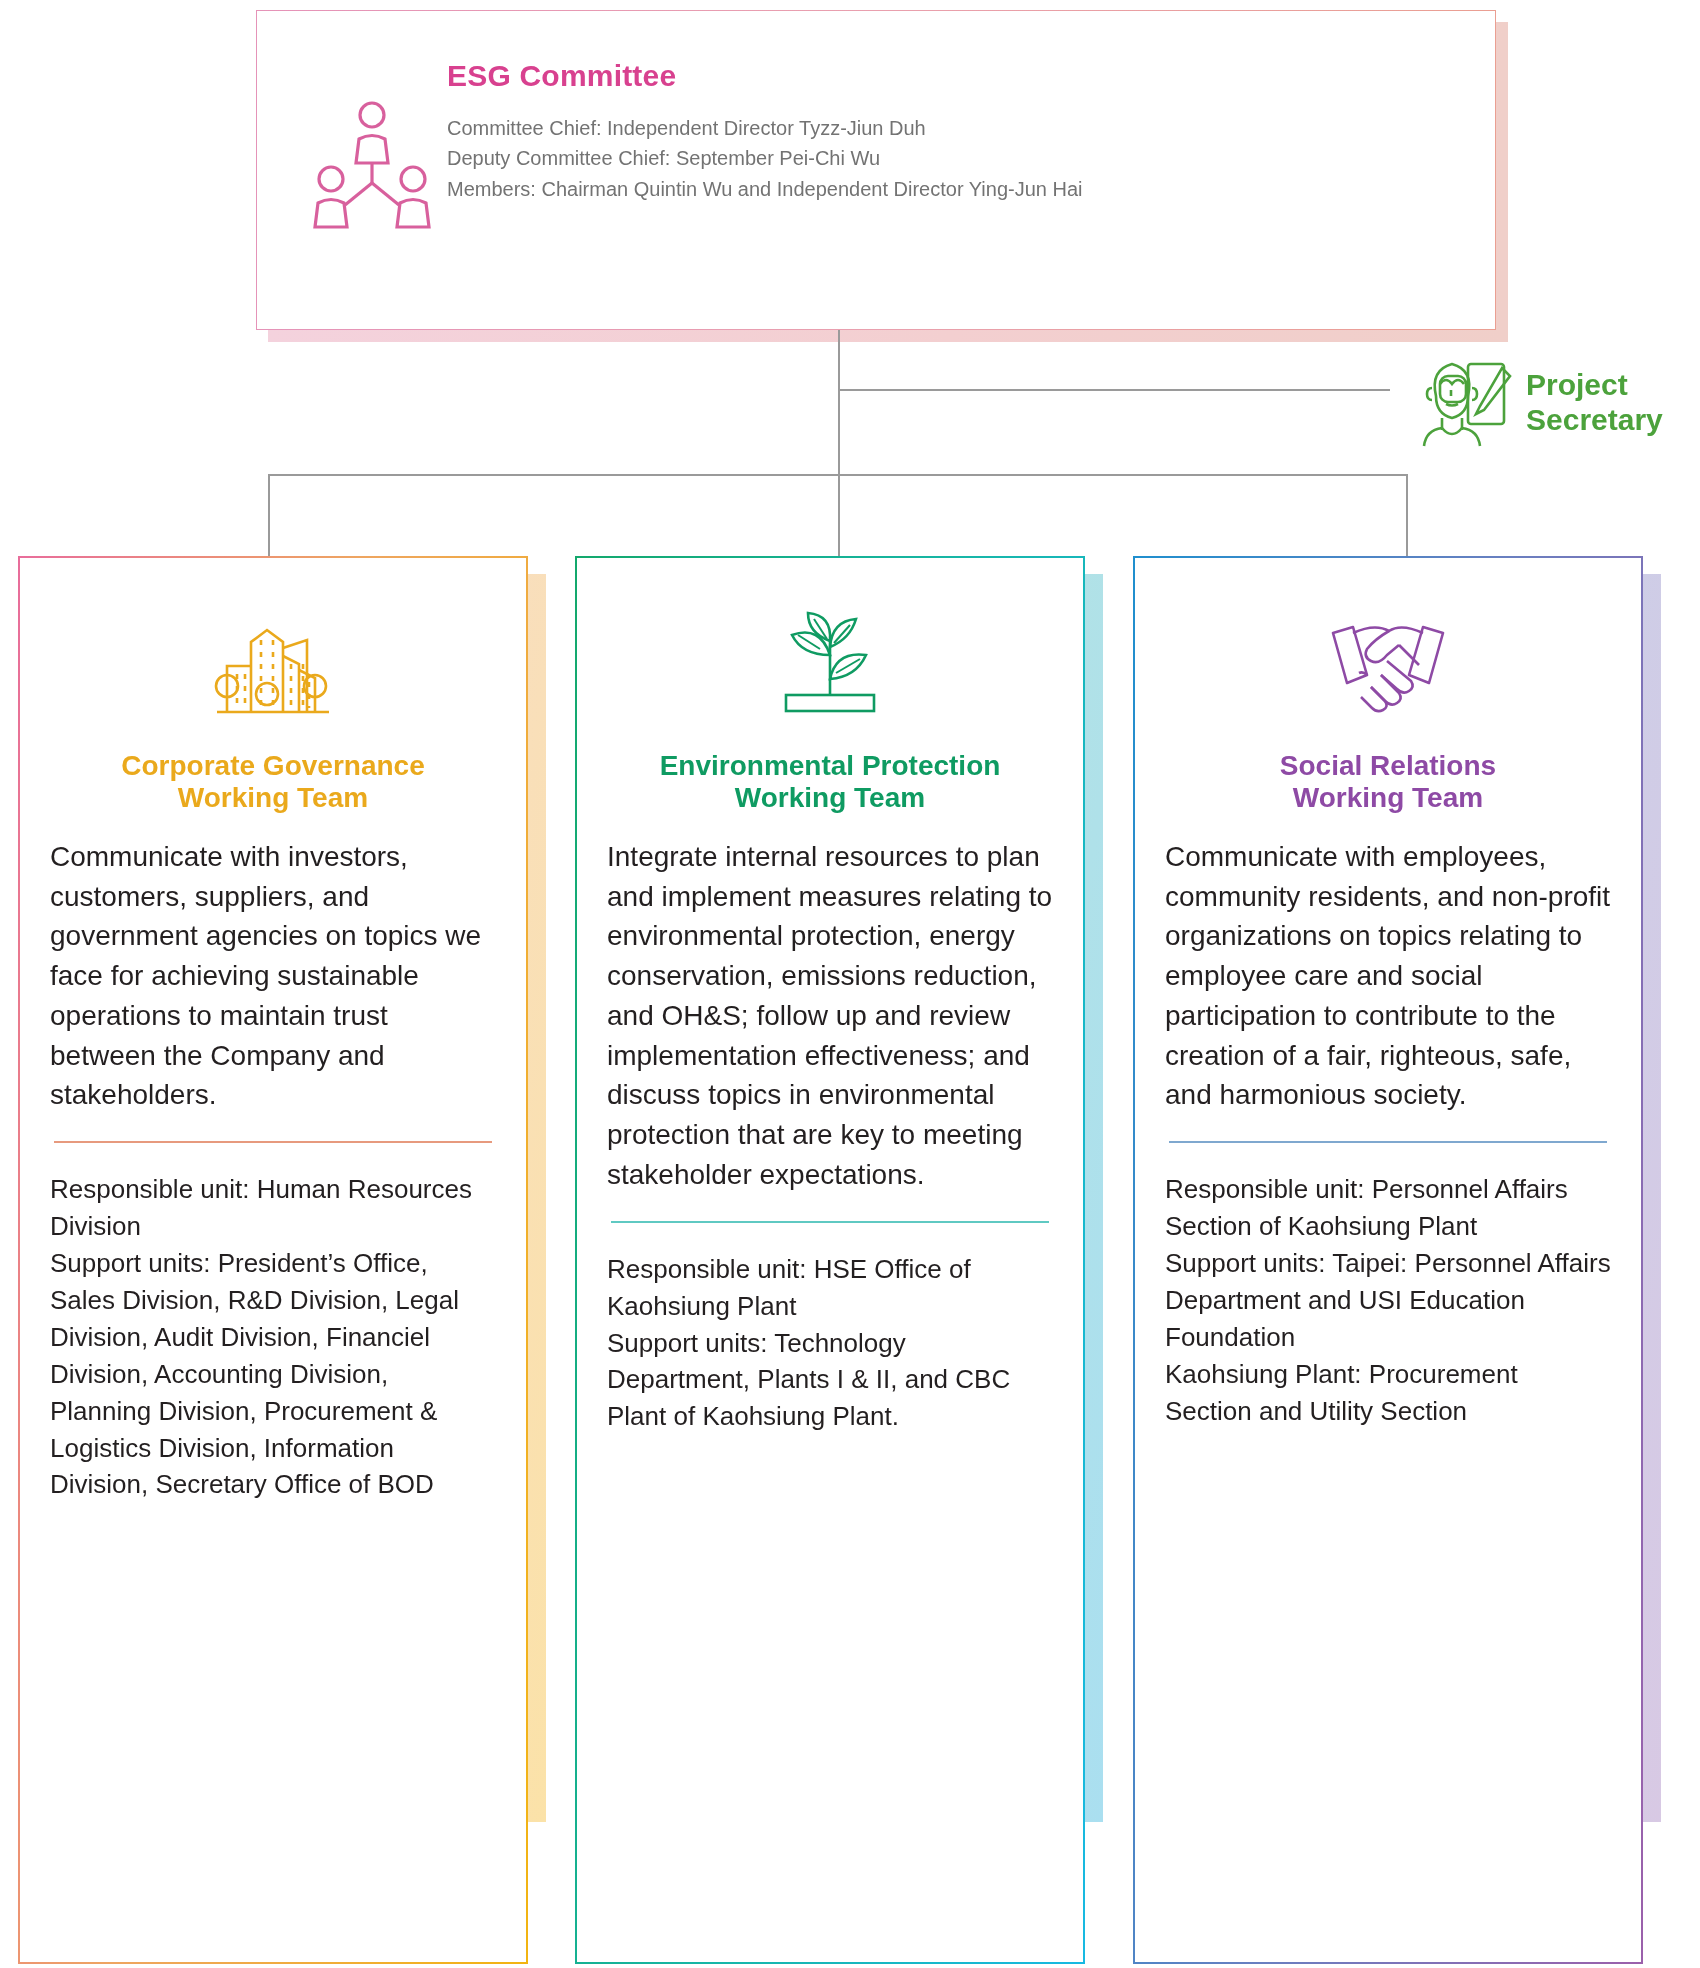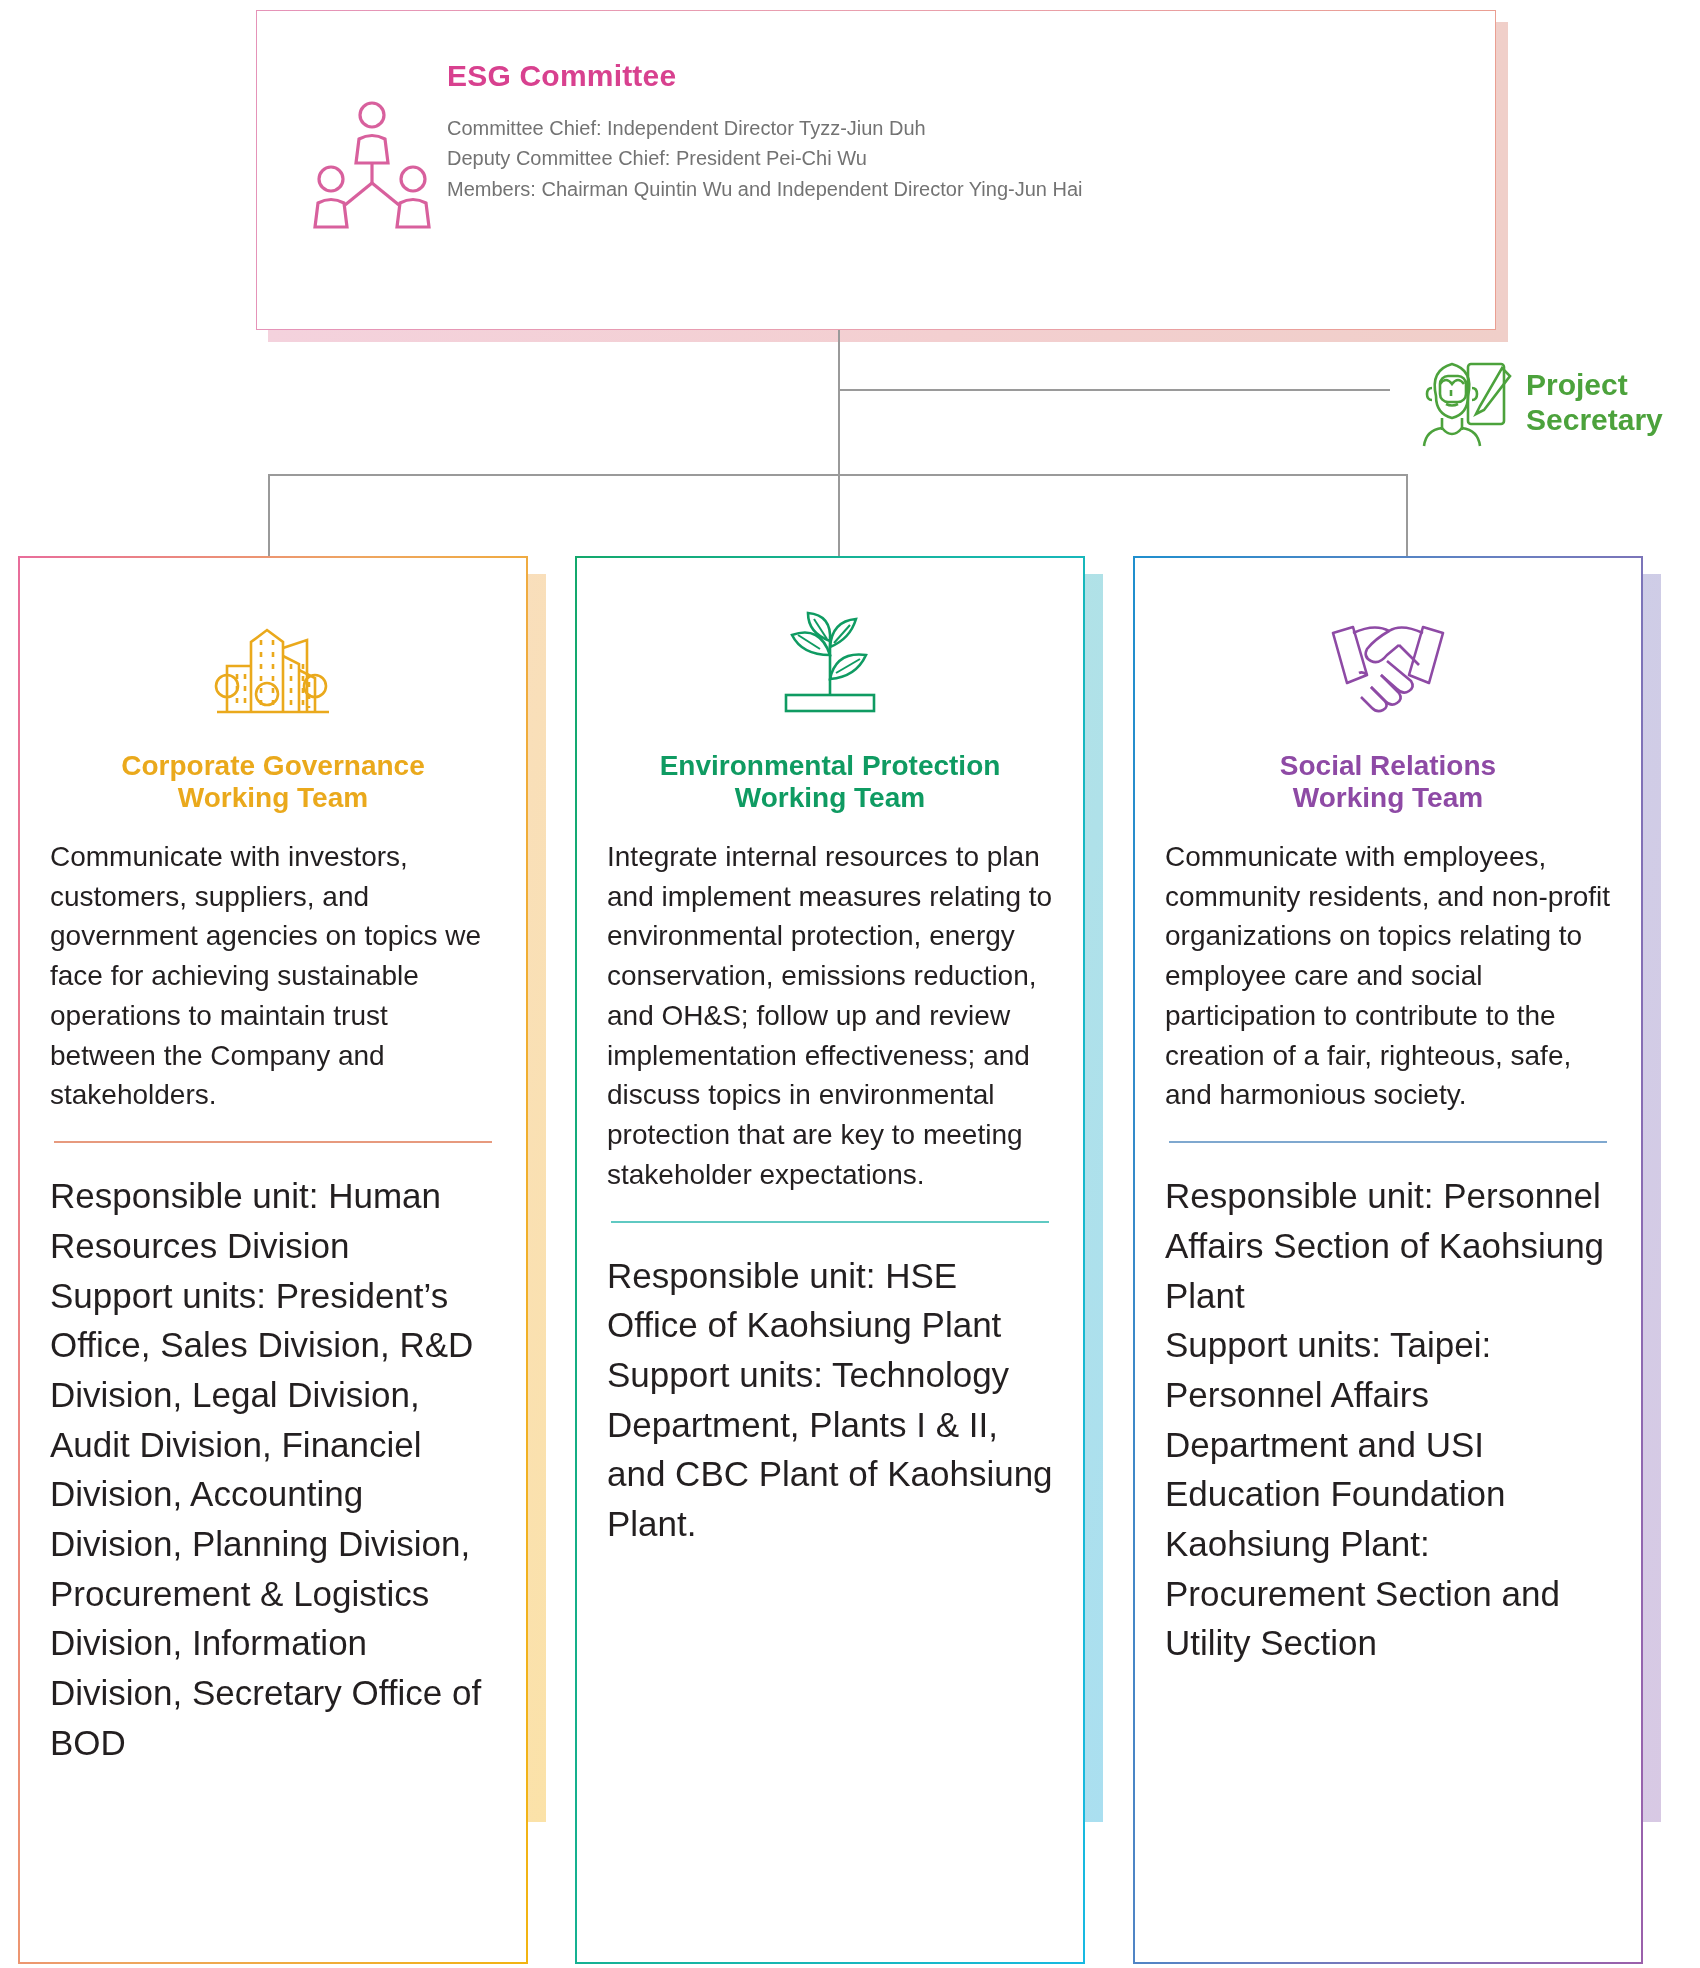--- a/index.html
+++ b/index.html
@@ -57,21 +57,21 @@
     background: #ffffff; border: 2px solid; padding: 26px 30px 0 30px;
     display: flex; flex-direction: column;
   }
   .card-icon { height: 128px; display: flex; align-items: center; justify-content: center; margin-top: 16px; }
   .card-title {
     text-align: center; font-weight: bold; font-size: 28px;
     line-height: 1.16; margin-top: 22px; white-space: pre-line;
   }
   .card-desc { font-size: 28px; line-height: 1.42; color: #231f20; margin-top: 22px; }
   .card-rule { height: 2px; margin: 26px 4px 0 4px; }
-  .card-units { font-size: 35px; line-height: 1.42; color: #231f20; margin-top: 28px; white-space: pre-line; }
+  .card-units { font-size: 26px; line-height: 1.42; color: #231f20; margin-top: 28px; white-space: pre-line; }
 
   
   #card1-wrap { left: 18px; }
   #card1-shadow { background: linear-gradient(100deg, #f6d2d8 0%, #f7dcc9 45%, #fbe2a8 100%); }
   #card1 { border-image: linear-gradient(100deg, #e86d9b 0%, #eea561 45%, #f2b411 100%) 1; }
   #card1 .card-title { color: #eaa91c; }
   #card1 .card-rule { background: #e79a7e; }
 
   
   #card2-wrap { left: 575px; }
@@ -111,21 +111,21 @@
           <path d="M63 82 L90 104"></path>
           <circle cx="22" cy="78" r="12"></circle>
           <path d="M6 126 L9 102 Q22 95 35 102 L38 126 Z"></path>
           <circle cx="104" cy="78" r="12"></circle>
           <path d="M88 126 L91 102 Q104 95 117 102 L120 126 Z"></path>
         </svg>
       </div>
       <div id="esg-text">
         <div id="esg-title">ESG Committee</div>
         <div class="esg-line">Committee Chief: Independent Director Tyzz-Jiun Duh</div>
-        <div class="esg-line">Deputy Committee Chief: President Pei-Chi Wu</div>
+        <div class="esg-line">Deputy Committee Chief: September Pei-Chi Wu</div>
         <div class="esg-line">Members: Chairman Quintin Wu and Independent Director Ying-Jun Hai</div>
       </div>
     </div>
   </div>
 
   <div class="conn conn-v" style="left:838px; top:330px; height:146px;"></div>
   <div class="conn conn-h" style="left:838px; top:389px; width:552px;"></div>
   <div class="conn conn-h" style="left:268px; top:474px; width:1140px;"></div>
   <div class="conn conn-v" style="left:268px; top:474px; height:82px;"></div>
   <div class="conn conn-v" style="left:838px; top:474px; height:82px;"></div>

